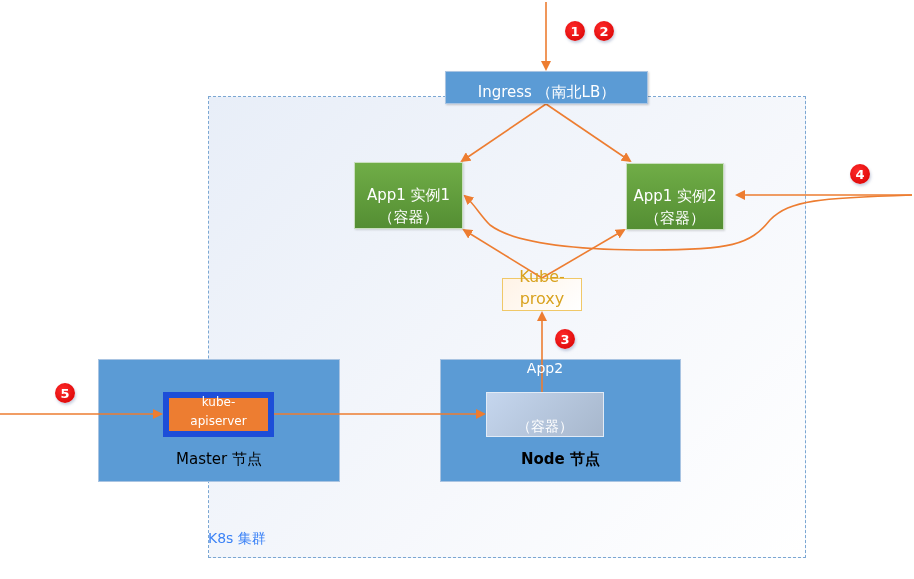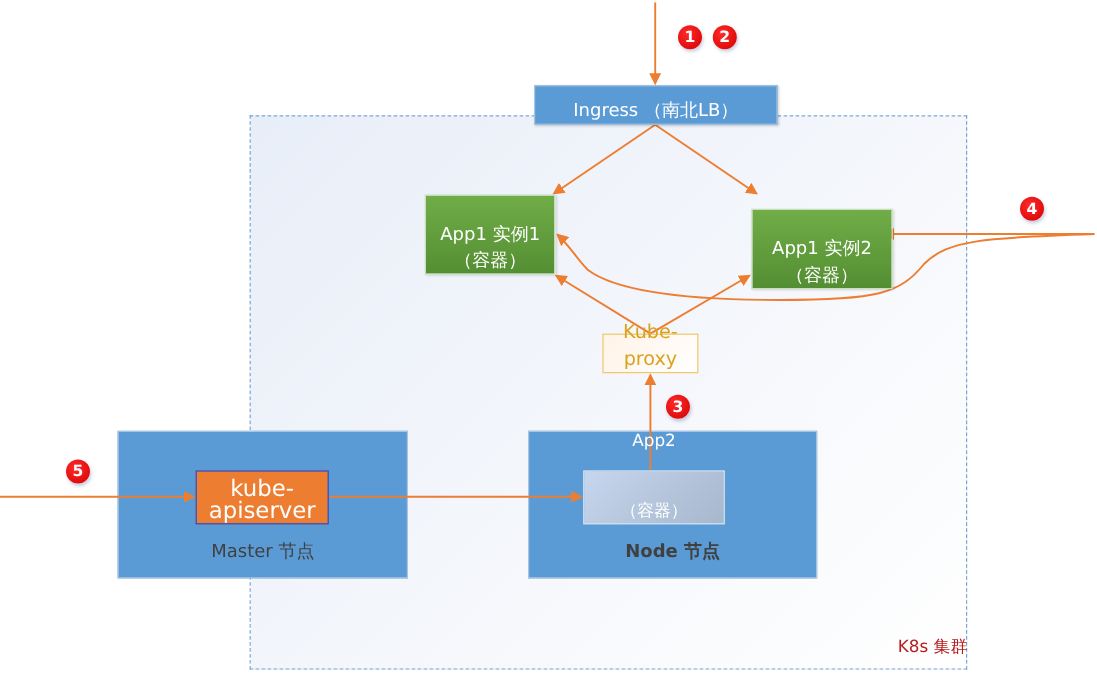--- a/index.html
+++ b/index.html
@@ -1,30 +1,30 @@
 <!DOCTYPE html>
 <html><head>
 <meta charset="utf-8">
 <style>
   html,body{margin:0;padding:0;background:#fff;}
   body{width:914px;height:579px;position:relative;overflow:hidden;font-family:"DejaVu Sans","Liberation Sans",sans-serif;}
   .abs{position:absolute;box-sizing:border-box;}
   #cluster{left:208px;top:96px;width:598px;height:462px;border:1.5px dashed #7BA7D3;background:linear-gradient(135deg,#E8EEF8 0%,#F6F8FC 60%,#FFFFFF 100%);}
-  #cluster-label{left:208px;top:530px;width:598px;text-align:right;color:#b91c1c;font-size:14px;}
+  #cluster-label{left:208px;top:530px;width:598px;text-align:left;color:#3b82f6;font-size:14px;}
   .blue{background:#5B9BD5;border:1px solid #A9C4E2;color:#fff;}
   .green{background:linear-gradient(180deg,#70AD47 0%,#548E33 100%);border:1px solid #C9DFBE;color:#fff;box-shadow:1px 1px 2px rgba(0,0,0,0.15);}
   .center{display:flex;align-items:center;justify-content:flex-end;text-align:center;flex-direction:column;line-height:22px;}
   #ingress{left:445px;top:71px;width:203px;height:33px;font-size:15px;box-shadow:1px 1px 2px rgba(0,0,0,0.2);}
   #app1-1{left:354px;top:162px;width:109px;height:67px;font-size:15px;}
-  #app1-2{left:626px;top:174px;width:118px;height:67px;font-size:15px;}
+  #app1-2{left:626px;top:163px;width:98px;height:67px;font-size:15px;}
   #kubeproxy{left:502px;top:278px;width:80px;height:33px;border:1.5px solid #F0C868;background:linear-gradient(135deg,#FFF3E6,#FFFFFF);color:#D9A320;font-size:16px;}
   #master{left:98px;top:359px;width:242px;height:123px;}
   #node{left:440px;top:359px;width:241px;height:123px;font-weight:bold;}
-  .node-label{position:absolute;left:0;right:0;bottom:12px;text-align:center;font-size:15px;color:#404040;}
-  #apiserver{left:163px;top:392px;width:111px;height:45px;background:#ED7D31;border:1px solid #1d4ed8;color:#fff;font-size:19px;line-height:19px;}
+  .node-label{position:absolute;left:0;right:0;bottom:12px;text-align:center;font-size:15px;color:#000000;}
+  #apiserver{left:163px;top:392px;width:111px;height:45px;background:#ED7D31;border:6px solid #1d4ed8;color:#fff;font-size:12px;line-height:19px;}
   #app2{left:486px;top:392px;width:118px;height:45px;background:linear-gradient(135deg,#C5D6EE 0%,#A7B7CC 100%);border:1px solid #E2EBF6;color:#fff;font-size:14px;line-height:19px;gap:39px;}
   .badge{position:absolute;width:20px;height:20px;border-radius:50%;background:radial-gradient(circle at 40% 35%,#FF2A2A,#D40000);color:#fff;font-size:13px;font-weight:bold;display:flex;align-items:center;justify-content:center;box-shadow:1px 2px 3px rgba(90,110,160,0.35);}
   svg#arrows{position:absolute;left:0;top:0;}
 </style>
 </head>
 <body>
 
 <div class="abs" id="cluster"></div>
 <div class="abs" id="cluster-label">K8s 集群</div>
 

